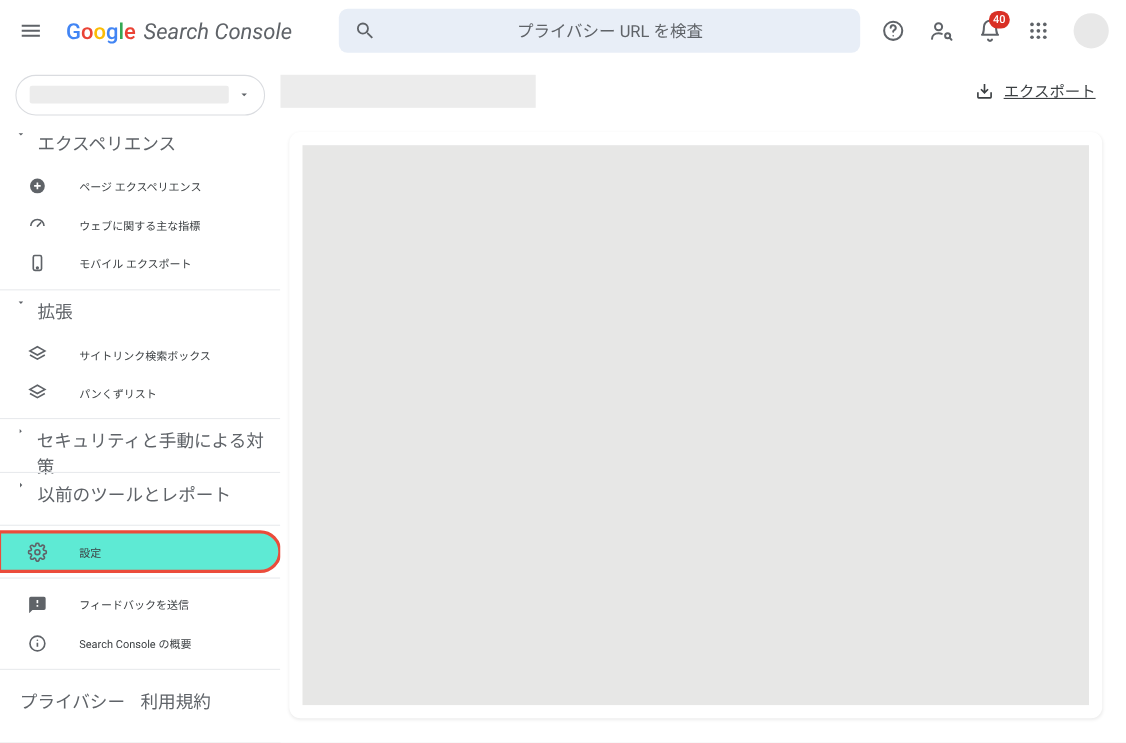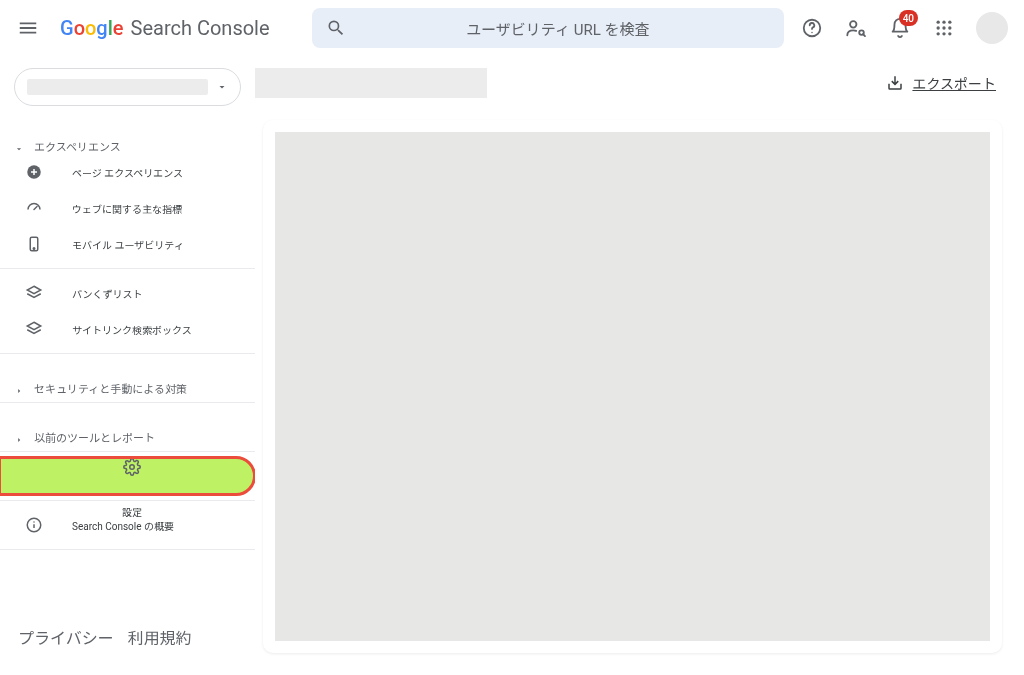--- a/index.html
+++ b/index.html
@@ -39,21 +39,21 @@
       color: #5f6368;
     }
     .google-logo { display: flex; align-items: center; }
     .google-logo span { font-weight: 500; }
     .g-g { color: #4285f4; }
     .g-o1 { color: #ea4335; }
     .g-o2 { color: #fbbc05; }
     .g-g2 { color: #4285f4; }
     .g-l { color: #34a853; }
     .g-e { color: #ea4335; }
-    .product-name { font-weight: 400; color: #5f6368; margin-left: 3px; }
+    .product-name { font-weight: 400; color: #5f6368; margin-left: 3px; font-style: italic; }
 
     .search-bar {
       flex: 1;
       max-width: 474px;
       height: 40px;
       background: #e8eef7;
       border-radius: 8px;
       display: flex;
       align-items: center;
       padding: 0 14px;
@@ -136,43 +136,42 @@
     .property-ph {
       flex: 1;
       height: 16px;
       background: #ececec;
       border-radius: 2px;
       margin-right: 8px;
     }
     .section-header {
       height: 36px;
       display: flex;
-      align-items: flex-end;
+      align-items: flex-start;
       padding: 0 14px;
       color: #5f6368;
-      font-size: 11px;
+      font-size: 16px;
       cursor: pointer;
       gap: 10px;
     }
     .section-header .caret { width: 10px; color: #5f6368; }
     .nav-item {
       height: 36px;
       display: flex;
       align-items: center;
       padding: 0 14px 0 24px;
       color: #3c4043;
       font-size: 10px;
       gap: 28px;
       cursor: pointer;
     }
     .nav-item.selected {
-      background: #bef264;
+      background: #5eead4;
       border-radius: 0 18px 18px 0;
       margin-right: 1px;
-      flex-direction: column;
     }
     .nav-item.highlight {
       outline: 3px solid #eb4c3b;
       outline-offset: -1px;
     }
     .nav-item .nav-icon {
       width: 20px;
       height: 20px;
       display: flex;
       align-items: center;
@@ -254,21 +253,21 @@
         <span class="g-l">l</span>
         <span class="g-e">e</span>
     </span>
     <span class="product-name">Search Console</span>
   </div>
 
   <div class="search-bar">
     <svg width="20" height="20" viewBox="0 0 24 24" fill="currentColor">
         <path d="M15.5 14h-.79l-.28-.27A6.47 6.47 0 0 0 16 9.5 6.5 6.5 0 1 0 9.5 16a6.47 6.47 0 0 0 4.23-1.57l.27.28v.79L19 20.49 20.49 19 15.5 14zm-6 0A4.5 4.5 0 1 1 14 9.5 4.49 4.49 0 0 1 9.5 14z"></path>
       </svg>
-    <span class="search-placeholder">ユーザビリティ URL を検査</span>
+    <span class="search-placeholder">プライバシー URL を検査</span>
   </div>
 
   <div class="header-actions">
     <div class="icon-btn">
       <svg width="22" height="22" viewBox="0 0 24 24" fill="none" stroke="currentColor" stroke-width="2">
           <circle cx="12" cy="12" r="9"></circle>
           <path d="M9.5 9a2.5 2.5 0 1 1 3.5 2.3c-.8.4-1 .9-1 1.7" stroke-linecap="round"></path>
           <circle cx="12" cy="17" r="0.8" fill="currentColor" stroke="none"></circle>
         </svg>
     </div>
@@ -337,42 +336,48 @@
         </span>
       <span>ウェブに関する主な指標</span>
     </div>
     <div class="nav-item">
       <span class="nav-icon">
           <svg width="18" height="18" viewBox="0 0 24 24" fill="none" stroke="currentColor" stroke-width="2">
             <rect x="7" y="3" width="10" height="18" rx="2"></rect>
             <circle cx="12" cy="18" r="1" fill="currentColor"></circle>
           </svg>
         </span>
-      <span>モバイル ユーザビリティ</span>
-    </div>
-
-    <div class="divider"></div>
-
+      <span>モバイル エクスポート</span>
+    </div>
+
+    <div class="divider"></div>
+
+    <div class="section-header">
+      <svg class="caret" width="10" height="10" viewBox="0 0 24 24" fill="currentColor">
+          <path d="M7 10l5 5 5-5z"></path>
+        </svg>
+      <span>拡張</span>
+    </div>
     <div class="nav-item">
       <span class="nav-icon">
           <svg width="18" height="18" viewBox="0 0 24 24" fill="none" stroke="currentColor" stroke-width="2">
             <path d="M12 3l9 5-9 5-9-5 9-5z"></path>
             <path d="M3 13l9 5 9-5"></path>
           </svg>
         </span>
-      <span>パンくずリスト</span>
+      <span>サイトリンク検索ボックス</span>
     </div>
     <div class="nav-item">
       <span class="nav-icon">
           <svg width="18" height="18" viewBox="0 0 24 24" fill="none" stroke="currentColor" stroke-width="2">
             <path d="M12 3l9 5-9 5-9-5 9-5z"></path>
             <path d="M3 13l9 5 9-5"></path>
           </svg>
         </span>
-      <span>サイトリンク検索ボックス</span>
+      <span>パンくずリスト</span>
     </div>
 
     <div class="divider"></div>
 
     <div class="section-header">
       <svg class="caret" width="10" height="10" viewBox="0 0 24 24" fill="currentColor">
           <path d="M10 7l5 5-5 5z"></path>
         </svg>
       <span>セキュリティと手動による対策</span>
     </div>
@@ -393,20 +398,28 @@
           <svg width="18" height="18" viewBox="0 0 24 24" fill="none" stroke="currentColor" stroke-width="2">
             <circle cx="12" cy="12" r="3"></circle>
             <path d="M19.4 15a1.7 1.7 0 0 0 .3 1.8l.1.1a2 2 0 1 1-2.8 2.8l-.1-.1a1.7 1.7 0 0 0-1.8-.3 1.7 1.7 0 0 0-1 1.5V21a2 2 0 1 1-4 0v-.1a1.7 1.7 0 0 0-1-1.5 1.7 1.7 0 0 0-1.8.3l-.1.1a2 2 0 1 1-2.8-2.8l.1-.1a1.7 1.7 0 0 0 .3-1.8 1.7 1.7 0 0 0-1.5-1H3a2 2 0 1 1 0-4h.1a1.7 1.7 0 0 0 1.5-1 1.7 1.7 0 0 0-.3-1.8l-.1-.1a2 2 0 1 1 2.8-2.8l.1.1a1.7 1.7 0 0 0 1.8.3H9a1.7 1.7 0 0 0 1-1.5V3a2 2 0 1 1 4 0v.1a1.7 1.7 0 0 0 1 1.5 1.7 1.7 0 0 0 1.8-.3l.1-.1a2 2 0 1 1 2.8 2.8l-.1.1a1.7 1.7 0 0 0-.3 1.8V9a1.7 1.7 0 0 0 1.5 1H21a2 2 0 1 1 0 4h-.1a1.7 1.7 0 0 0-1.5 1z"></path>
           </svg>
         </span>
       <span>設定</span>
     </div>
 
     <div class="divider"></div>
 
+    <div class="nav-item">
+      <span class="nav-icon">
+          <svg width="18" height="18" viewBox="0 0 24 24" fill="currentColor">
+            <path d="M20 2H4a2 2 0 0 0-2 2v18l4-4h14a2 2 0 0 0 2-2V4a2 2 0 0 0-2-2zm-7 12h-2v-2h2v2zm0-4h-2V6h2v4z"></path>
+          </svg>
+        </span>
+      <span>フィードバックを送信</span>
+    </div>
     <div class="nav-item">
       <span class="nav-icon">
           <svg width="18" height="18" viewBox="0 0 24 24" fill="none" stroke="currentColor" stroke-width="2">
             <circle cx="12" cy="12" r="9"></circle>
             <line x1="12" y1="11" x2="12" y2="16"></line>
             <circle cx="12" cy="8" r="1" fill="currentColor" stroke="none"></circle>
           </svg>
         </span>
       <span>Search Console の概要</span>
     </div>

